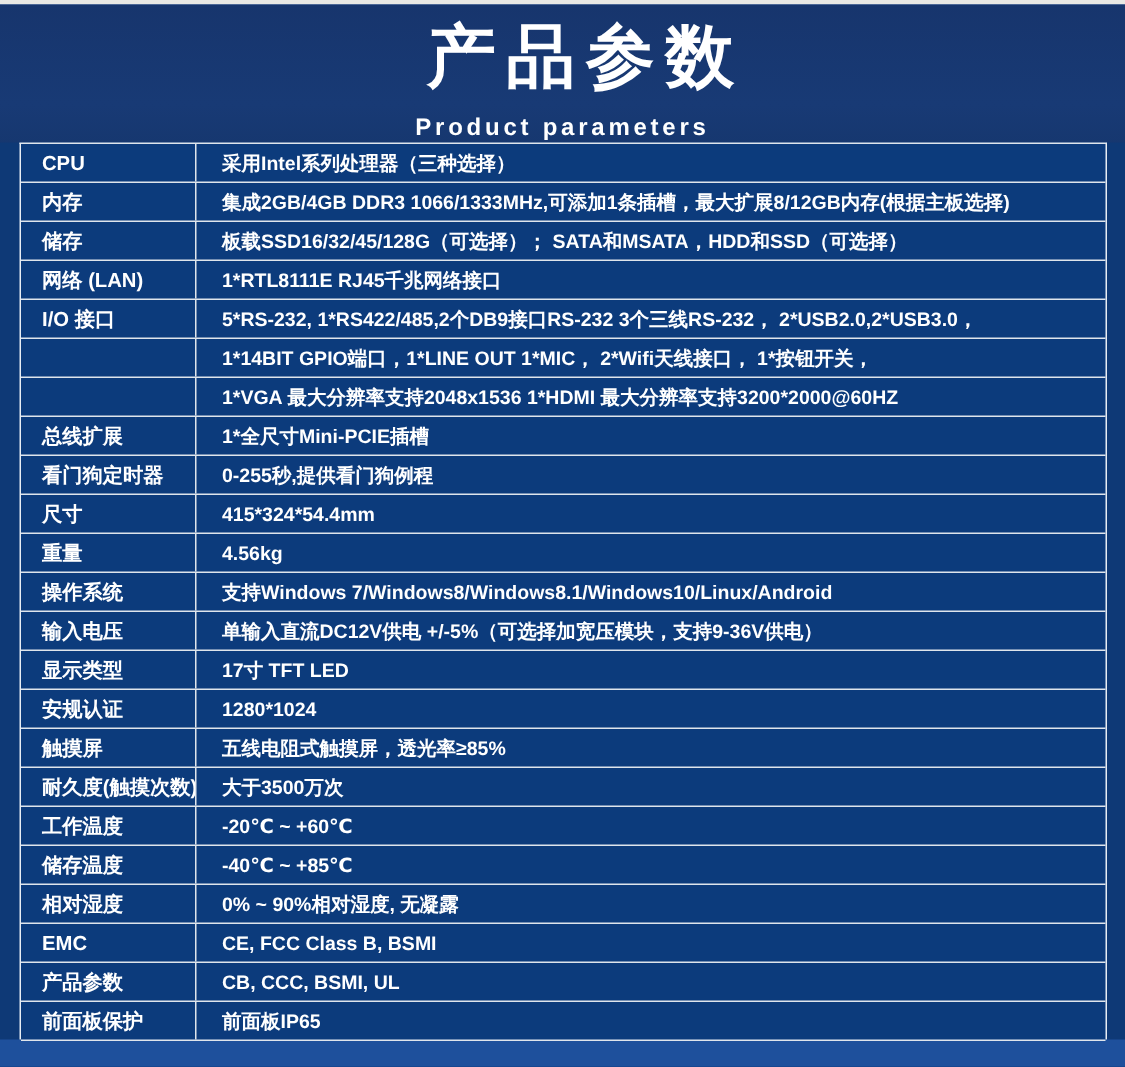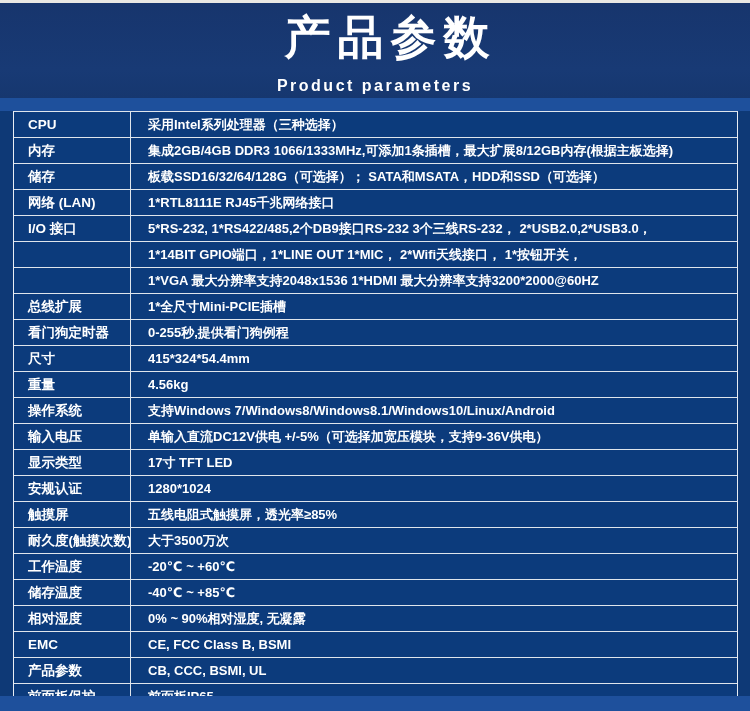--- a/index.html
+++ b/index.html
@@ -34,21 +34,21 @@
   .page-subtitle {
     margin-top: 15px;
     font-size: 16px;
     line-height: 18px;
     font-weight: bold;
     letter-spacing: 2.5px;
     color: #ffffff;
   }
   .table-wrap {
     position: absolute;
-    left: 0; top: 111px;
+    left: 0; top: 95px;
     width: 750px;
     height: 598px;
     background: #0e3976;
     padding: 0 12px 0 13px;
   }
   .spec-table {
     width: 725px;
     height: 598px;
     border-left: 1px solid #e8edf4;
     border-right: 1px solid #e8edf4;
@@ -107,21 +107,21 @@
     <div class="cell-value">采用Intel系列处理器（三种选择）</div>
   </div>
 
   <div class="spec-row">
     <div class="cell-label">内存</div>
     <div class="cell-value">集成2GB/4GB DDR3 1066/1333MHz,可添加1条插槽，最大扩展8/12GB内存(根据主板选择)</div>
   </div>
 
   <div class="spec-row">
     <div class="cell-label">储存</div>
-    <div class="cell-value">板载SSD16/32/64/128G（可选择）； SATA和MSATA，HDD和SSD（可选择）</div>
+    <div class="cell-value">板载SSD16/32/45/128G（可选择）； SATA和MSATA，HDD和SSD（可选择）</div>
   </div>
 
   <div class="spec-row">
     <div class="cell-label">网络 (LAN)</div>
     <div class="cell-value">1*RTL8111E RJ45千兆网络接口</div>
   </div>
 
   <div class="spec-row">
     <div class="cell-label">I/O 接口</div>
     <div class="cell-value">5*RS-232, 1*RS422/485,2个DB9接口RS-232 3个三线RS-232， 2*USB2.0,2*USB3.0，</div>

